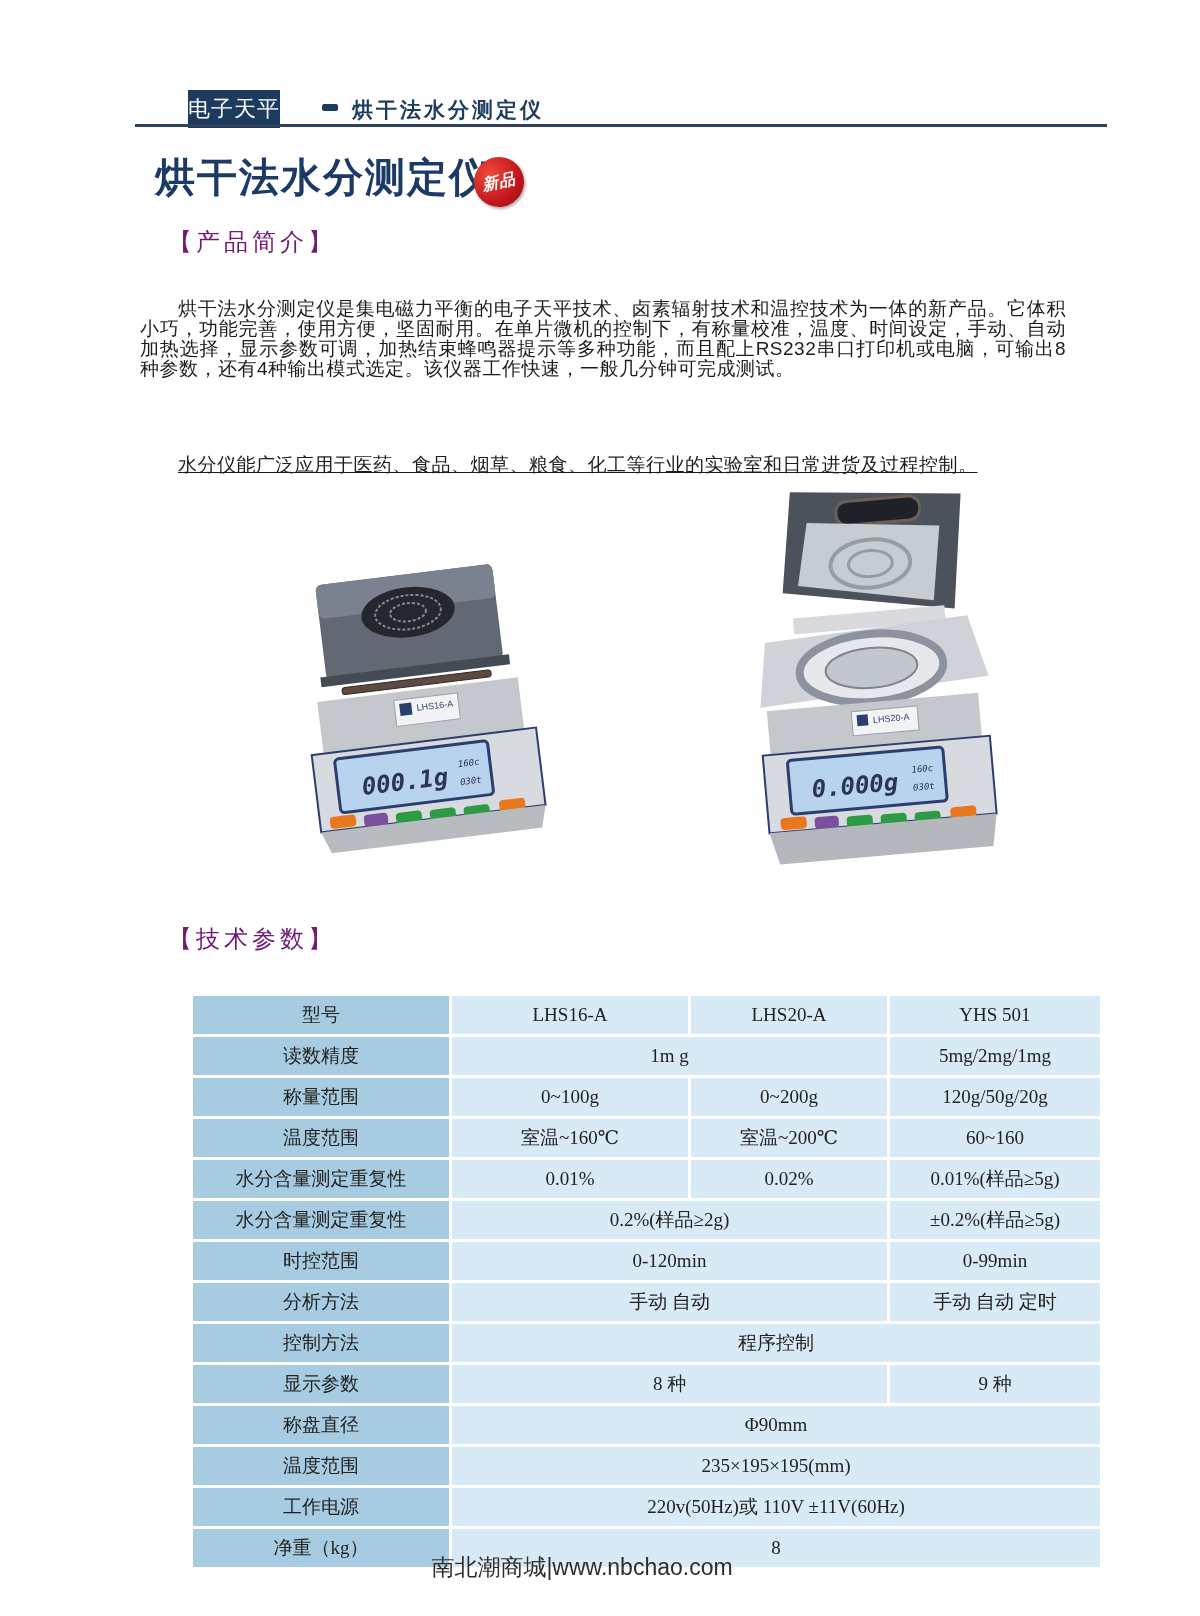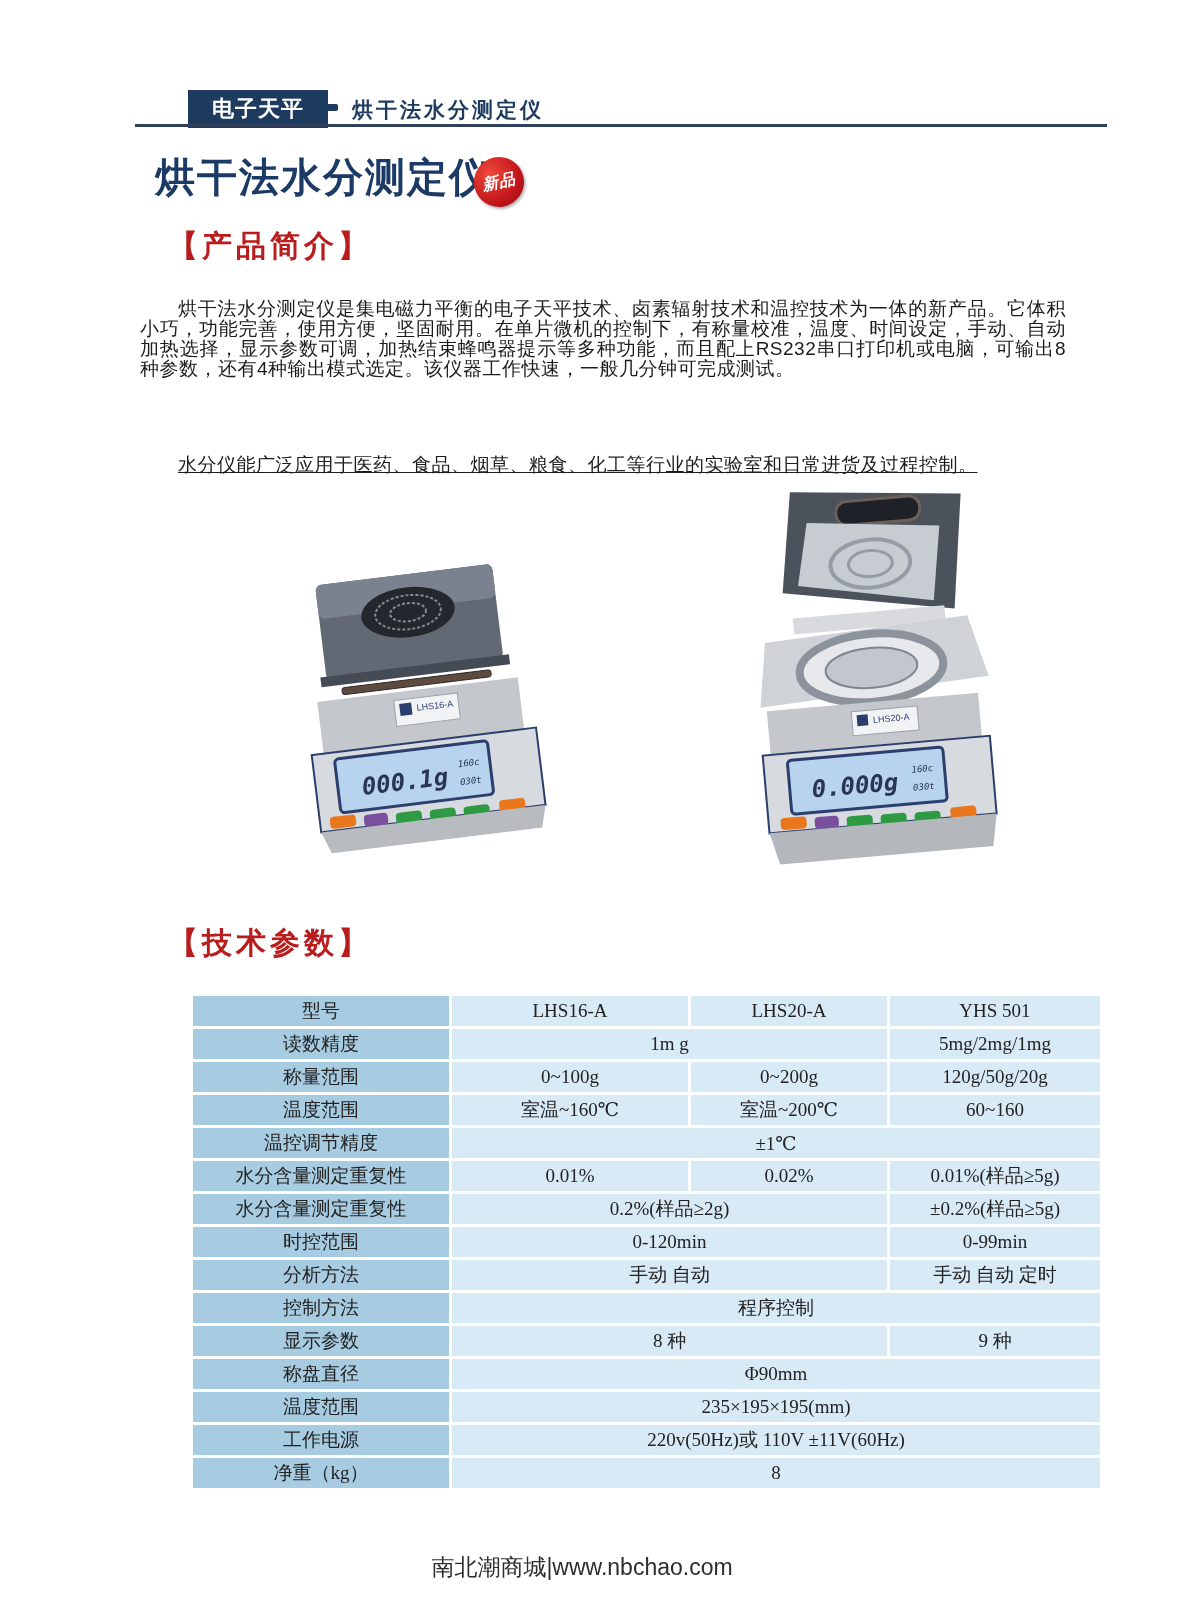--- a/index.html
+++ b/index.html
@@ -9,22 +9,22 @@
     margin:0 auto;
     background:#ffffff;
     font-family:"Liberation Sans","DejaVu Sans",sans-serif;
     color:#1f1f1f;
     overflow:hidden;
   }
   
   .brand-box{
     position:absolute;left:188px;top:90px;
     background:#1d3a5f;color:#ffffff;
-    font-size:22px;font-weight:bold;
-    padding:4px 24px;letter-spacing:1px;
+    font-size:22px;font-weight:normal;
+    padding:4px 0;letter-spacing:1px;
   }
   .header-dash{
     position:absolute;left:322px;top:104px;
     width:16px;height:7px;background:#1d3a5f;border-radius:2px;
   }
   .header-subtitle{
     position:absolute;left:352px;top:96px;
     color:#1d3a5f;font-size:21px;font-weight:bold;letter-spacing:3px;
   }
   .header-rule{
@@ -41,21 +41,21 @@
     width:50px;height:50px;border-radius:50%;
     background:radial-gradient(circle at 35% 30%,#ef4a3a,#c4161c 60%,#8e0e12);
     color:#ffffff;font-size:16px;font-weight:bold;font-style:italic;
     display:flex;align-items:center;justify-content:center;
     transform:rotate(-12deg);
     box-shadow:1px 2px 3px rgba(0,0,0,.35);
     letter-spacing:1px;
   }
   .section-heading{
     position:absolute;
-    color:#b91c1c;font-size:30px;font-weight:bold;letter-spacing:4px;
+    color:#701a75;font-size:24px;font-weight:normal;letter-spacing:4px;
   }
   #intro-heading{left:168px;top:226px;}
   #specs-heading{left:168px;top:892px;margin-top:31px;}
   
   .para{
     position:absolute;left:140px;width:926px;
     font-size:19px;line-height:20px;color:#1c1c1c;
     text-align:justify;text-indent:2em;
     font-weight:500;letter-spacing:.5px;
   }
@@ -67,21 +67,21 @@
   #photo-right{left:740px;top:474px;width:260px;height:400px;}
   
   .specs-table{
     position:absolute;left:190px;top:993px;
     border-collapse:separate;border-spacing:3px;
     font-family:"Liberation Serif","DejaVu Serif",serif;
     font-size:19px;color:#222222;
   }
   .specs-table th{
     background:#a7cce1;font-weight:normal;
-    width:248px;height:30px;text-align:center;padding:0 4px;
+    width:248px;height:38px;text-align:center;padding:0 4px;
   }
   .specs-table td{
     background:#d8eaf6;height:30px;text-align:center;padding:0 4px;
   }
   .specs-table col.c1{width:236px}
   .specs-table col.c2{width:196px}
   .specs-table col.c3{width:210px}
   
   .footer{
     position:absolute;left:0;top:1552px;width:1164px;
@@ -201,24 +201,20 @@
           <td>0~200g</td>
           <td>120g/50g/20g</td>
         </tr>
         <tr>
           <th>温度范围</th>
           <td>室温~160℃</td>
           <td>室温~200℃</td>
           <td>60~160</td>
         </tr>
         <tr>
-          <th>温控调节精度</th>
-          <td colspan="3">±1℃</td>
-        </tr>
-        <tr>
           <th>水分含量测定重复性</th>
           <td>0.01%</td>
           <td>0.02%</td>
           <td>0.01%(样品≥5g)</td>
         </tr>
         <tr>
           <th>水分含量测定重复性</th>
           <td colspan="2">0.2%(样品≥2g)</td>
           <td>±0.2%(样品≥5g)</td>
         </tr>

